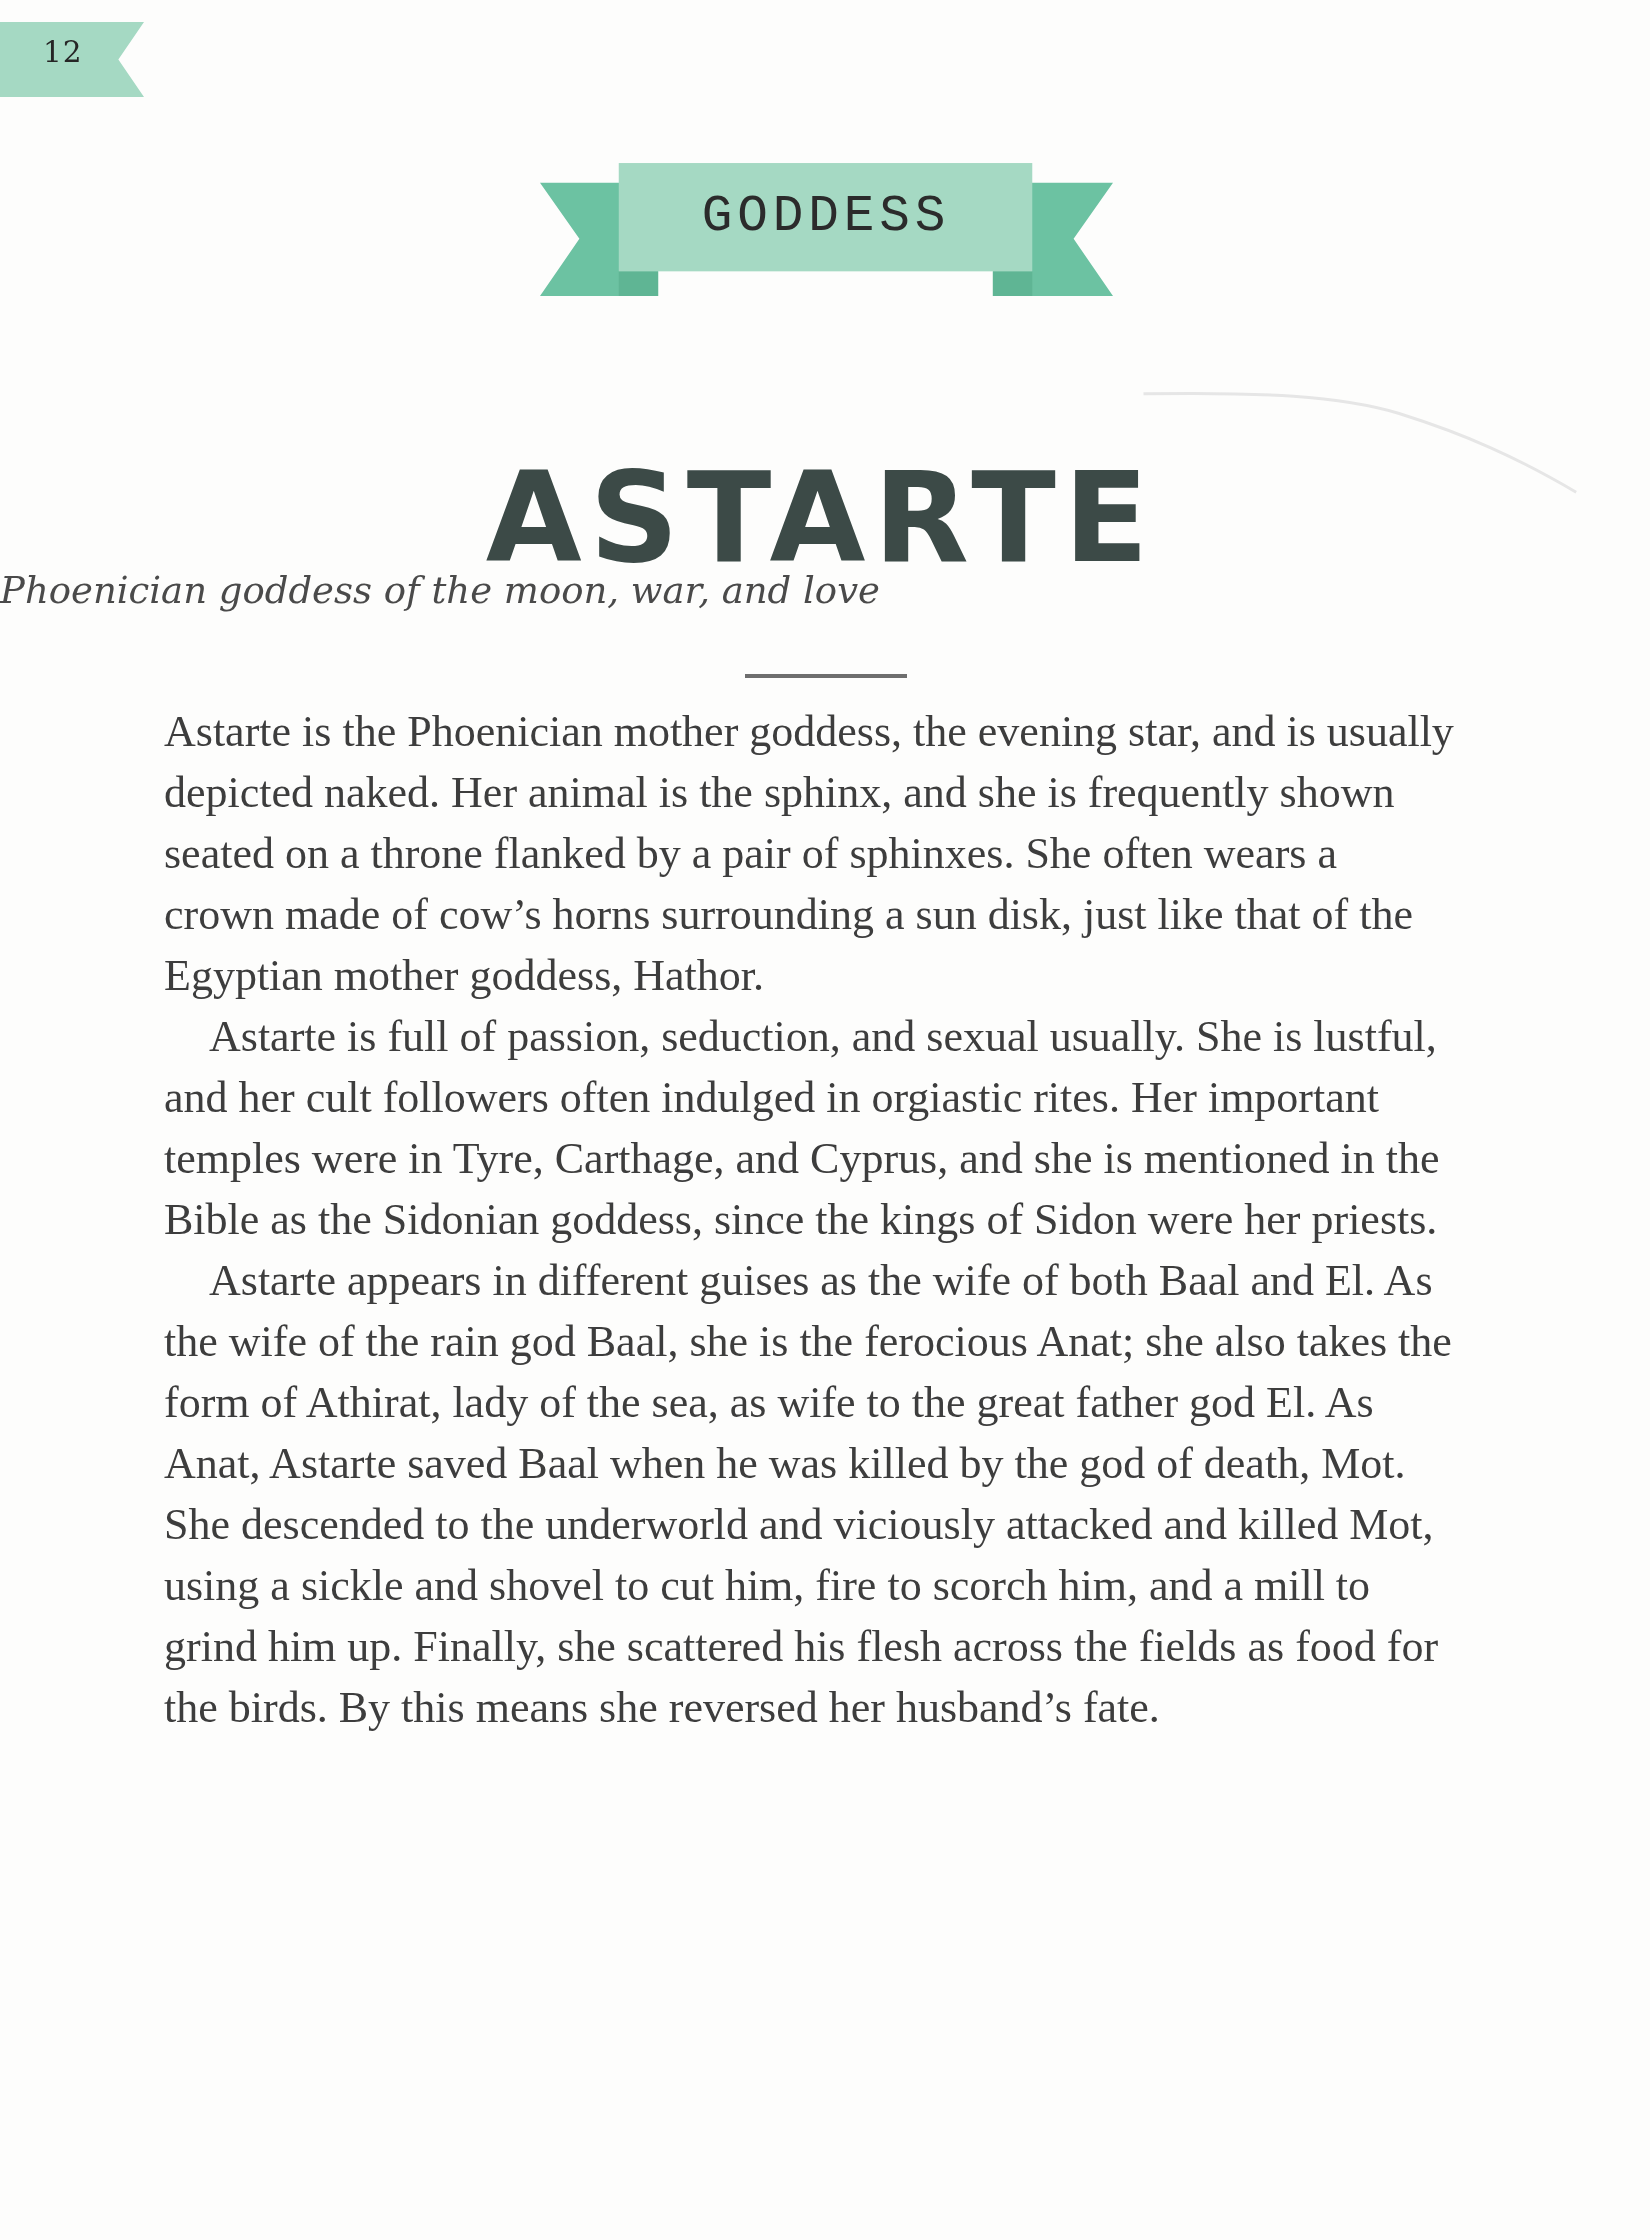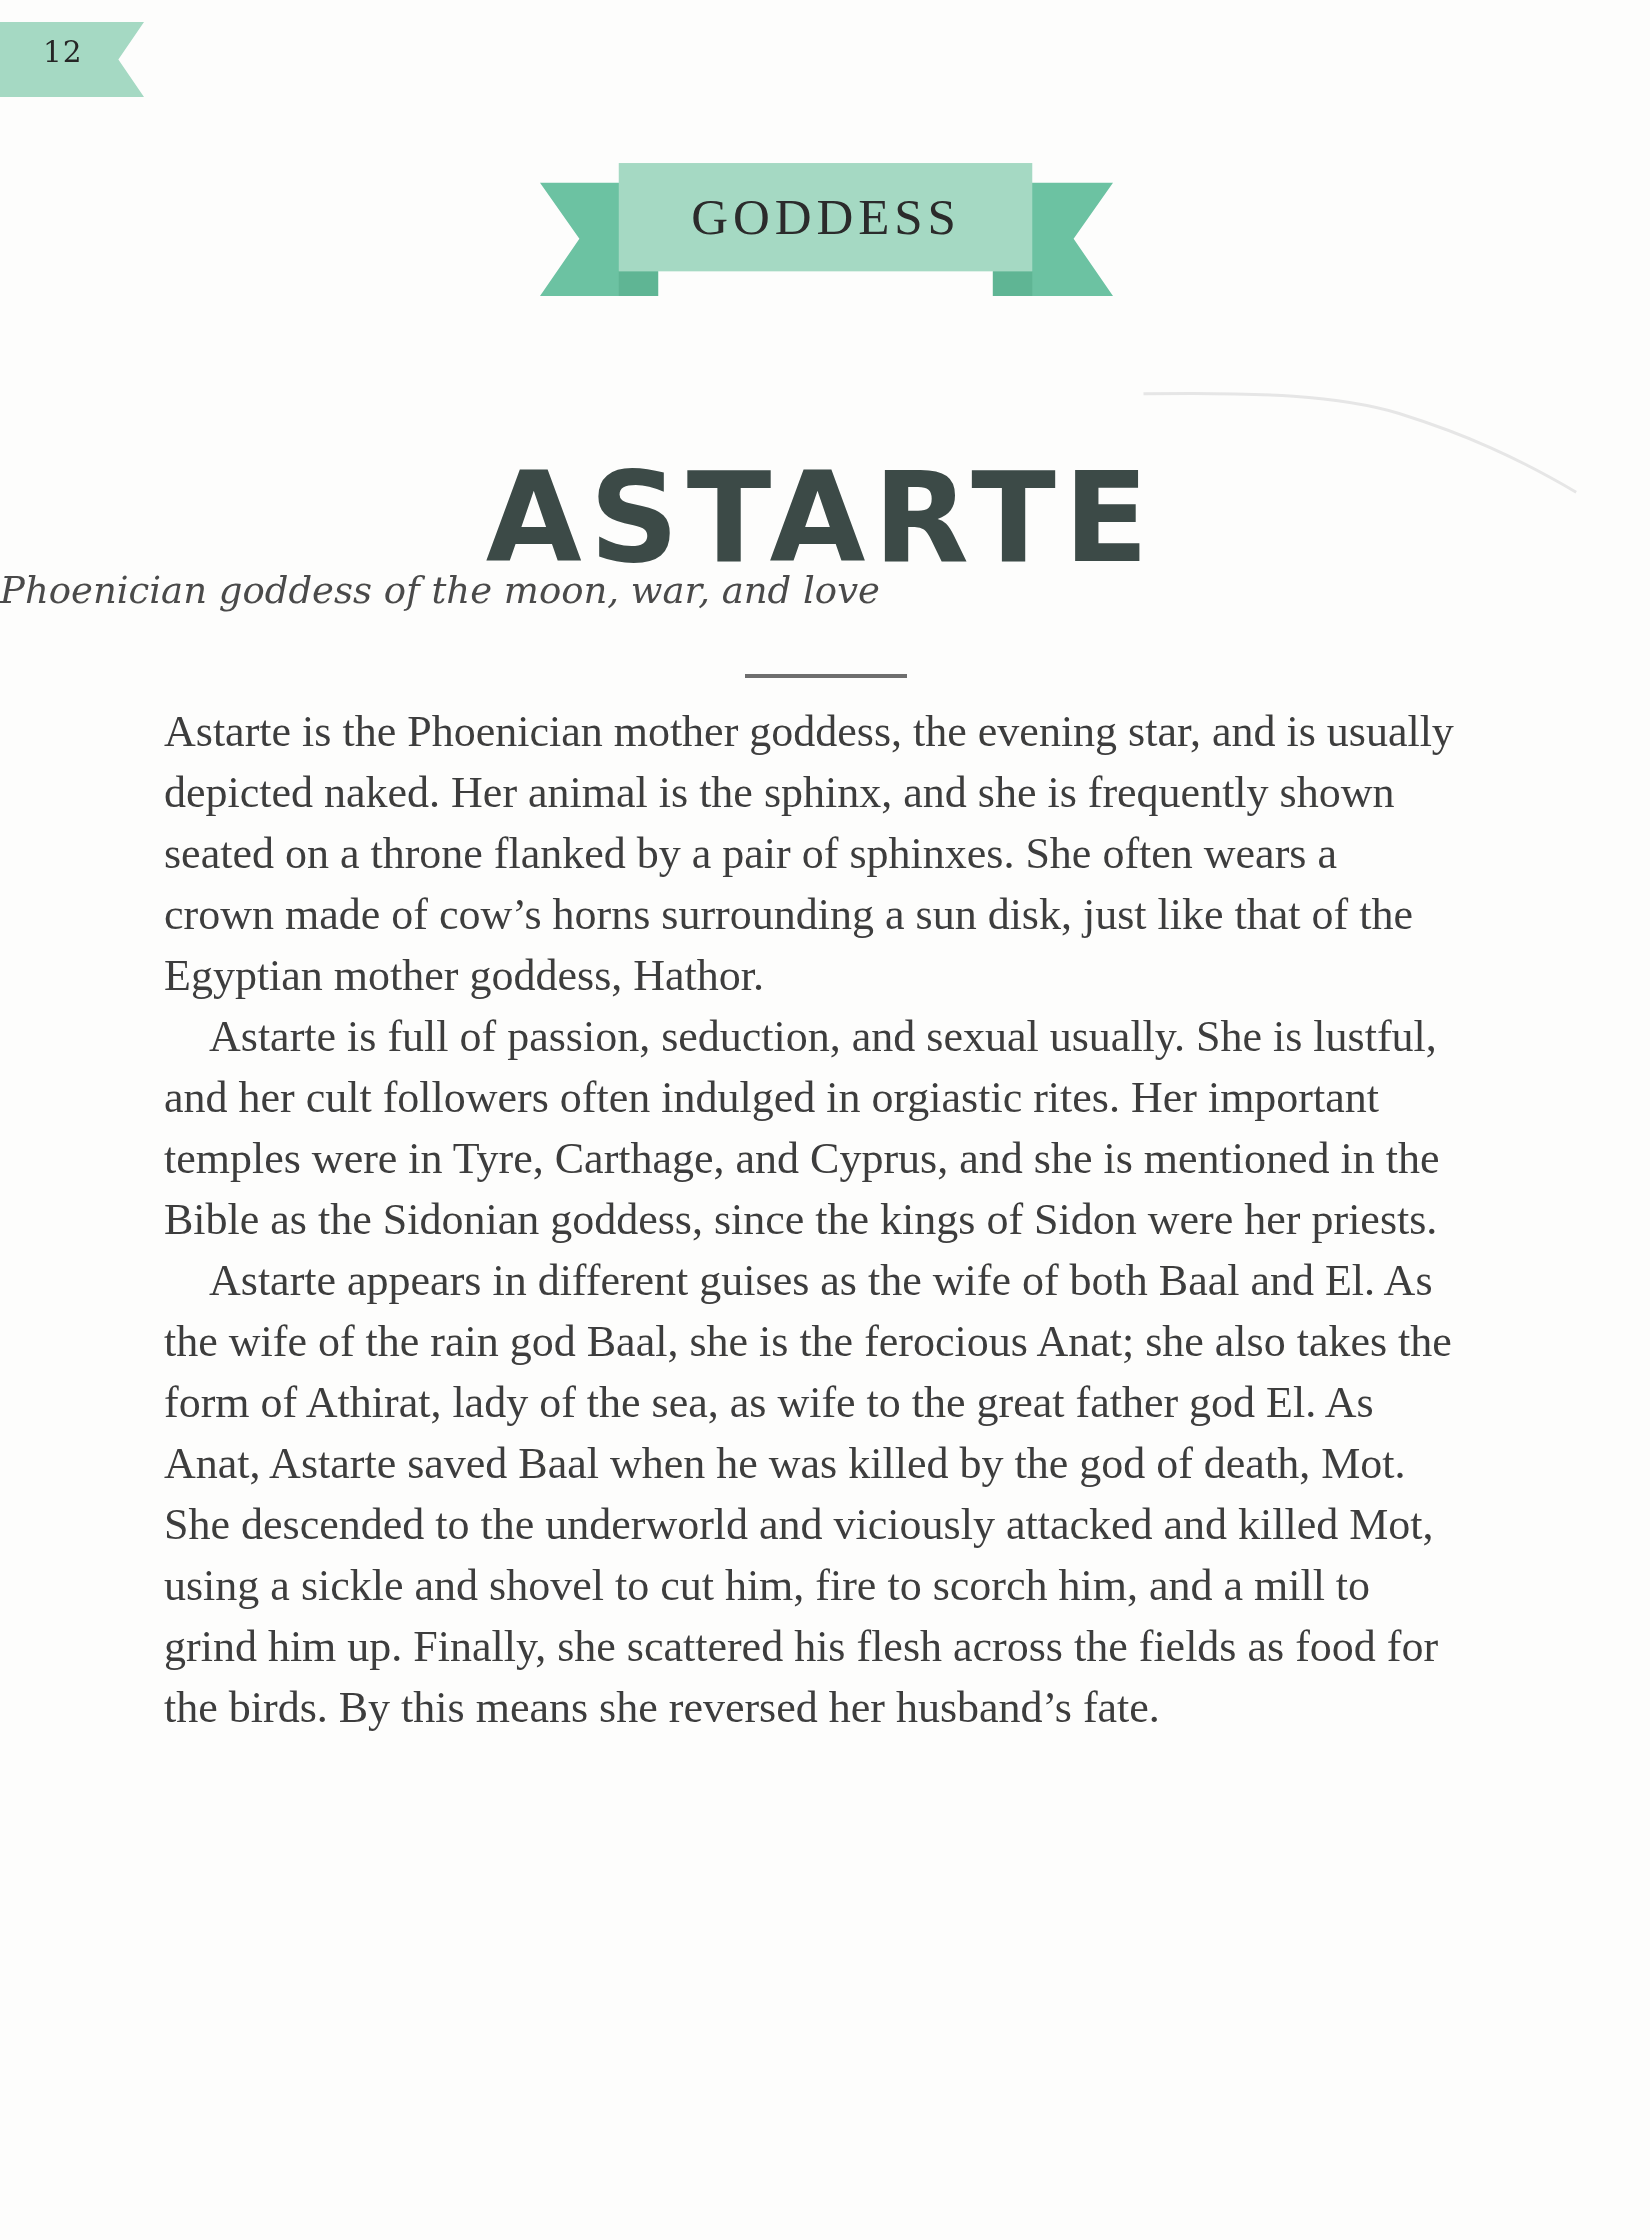--- a/index.html
+++ b/index.html
@@ -19,21 +19,21 @@
   .page-num {
     position: absolute; left: 43px; top: 13.8px;
     font-family: "DejaVu Serif", serif;
     font-size: 29.6px; color: #262626; letter-spacing: 1px;
   }
   .ribbon { position: absolute; left: 540px; top: 158px; width: 573px; height: 143px; }
   .ribbon svg { position: absolute; left: 0; top: 0; }
   .ribbon-label {
     position: absolute; left: 79px; top: 4.9px; width: 414px; height: 108px;
     display: flex; align-items: center; justify-content: center;
-    font-family: Liberation Serif, serif;
+    font-family: Liberation Mono, monospace;
     font-size: 51px; font-weight: 300; letter-spacing: 4.9px; color: #2b2b2b;
   }
   .title {
     position: absolute; left: 0; width: 1642px; top: 366px;
     text-align: center;
     font-family: "DejaVu Sans", sans-serif;
     font-weight: bold; font-size: 124px; letter-spacing: 7.9px;
     color: #3c4a47;
     line-height: 138px;
   }

